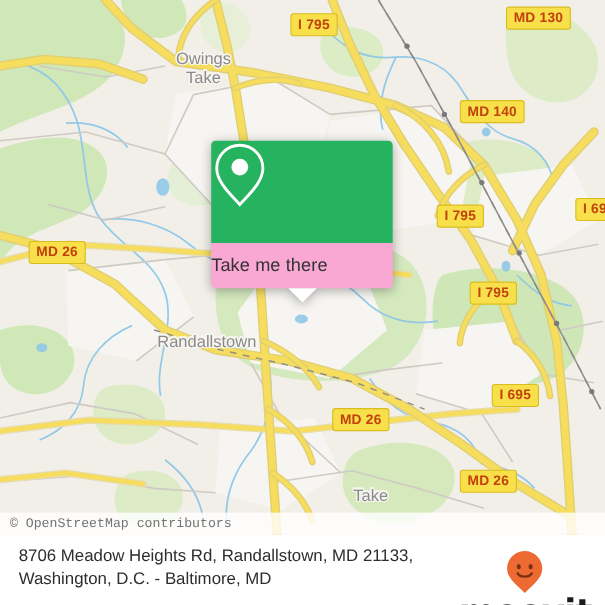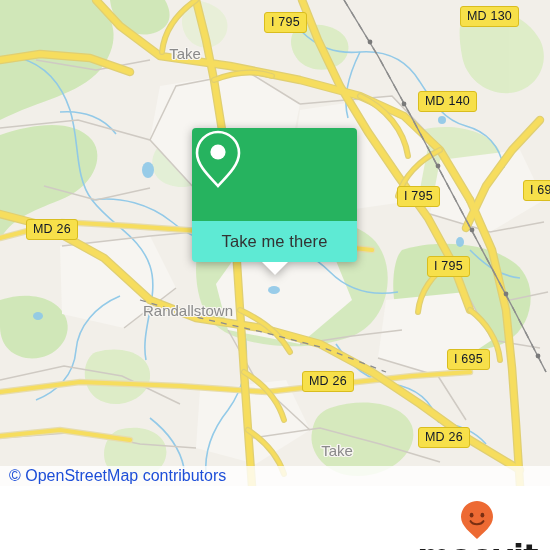--- a/index.html
+++ b/index.html
@@ -27,61 +27,61 @@
     pointer-events:none;
   }
   .place.two-line{line-height:17px;}
 
   
   .shield{
     position:absolute;
     background:#f7e04a;
     border:1.6px solid #d9bd1f;
     border-radius:3px;
-    color:#0f172a;
+    color:#c2410c;
     font-size:12.5px;
-    font-weight:normal;
+    font-weight:bold;
     line-height:12px;
     padding:3px 6px 4px 6px;
     white-space:nowrap;
     letter-spacing:.2px;
   }
 
   
   .card{
     position:absolute;left:192px;top:128px;width:165px;
     filter:drop-shadow(0 2px 5px rgba(0,0,0,.32));
   }
   .card-top{
     background:#26b35f;height:93px;border-radius:4px 4px 0 0;
     display:flex;align-items:center;justify-content:center;
   }
   .card-bottom{
-    background:#5eead4;height:41px;border-radius:0 0 4px 4px;
-    display:flex;align-items:center;justify-content:center;
+    background:#f9a8d4;height:41px;border-radius:0 0 4px 4px;
+    display:flex;align-items:center;
   }
   .card-label{
     color:#333333;font-size:16.5px;letter-spacing:.1px;white-space:nowrap;
   }
   .card-tip{
     position:absolute;left:50%;margin-left:-13px;top:134px;
     width:0;height:0;
     border-left:13px solid transparent;
     border-right:13px solid transparent;
     border-top:13px solid #ffffff;
   }
 
   
   .attrib{
     position:absolute;left:0;top:466px;width:550px;height:20px;
     background:rgba(255,255,255,.80);
     display:flex;align-items:center;
   }
   .attrib span{
-    color:#1d4ed8;font-size:16px;padding-left:9px;white-space:nowrap;
+    color:#737373;font-size:12px;padding-left:9px;white-space:nowrap;font-family:Liberation Mono, monospace;
   }
 
   
   .footer{
     position:absolute;left:0;top:486px;width:550px;height:64px;
     background:#ffffff;
   }
   .footer-address{
     position:absolute;left:17px;top:9px;width:400px;
     color:#2d2d2d;font-size:15.3px;line-height:21px;
@@ -245,20 +245,21 @@
         <circle cx="472" cy="230" r="2.4"></circle>
         <circle cx="506" cy="294" r="2.4"></circle>
         <circle cx="538" cy="356" r="2.4"></circle>
       </g>
       <g stroke="#8d8d8d" fill="none" stroke-width="1.3" stroke-dasharray="6 6">
         <path d="M140,300 L200,318 L262,332 L324,348 L386,372"></path>
       </g>
     </svg>
 
     <div class="place two-line" style="left:145px;top:45px;width:80px;">
+      <div>Owings</div>
       <div>Take</div>
     </div>
 
     <div class="place" style="left:138px;top:303px;width:100px;">
       <span>Randallstown</span>
     </div>
 
     <div class="place two-line" style="left:297px;top:442px;width:80px;">
       <div>Take</div>
     </div>
@@ -295,20 +296,24 @@
       </div>
       <div class="card-tip"></div>
     </div>
 
     <div class="attrib">
       <span>© OpenStreetMap contributors</span>
     </div>
   </div>
 
   <div class="footer">
+    <div class="footer-address">
+      <div>8706 Meadow Heights Rd, Randallstown, MD 21133,</div>
+      <div>Washington, D.C. - Baltimore, MD</div>
+    </div>
 
     <div class="footer-logo">
       <svg width="34" height="40" viewBox="0 0 34 40">
         <path d="M17 1 C8.2 1 1 8.2 1 17 C1 26 11 33 17 39 C23 33 33 26 33 17 C33 8.2 25.8 1 17 1 Z" fill="#ed6a33"></path>
         <ellipse cx="11.6" cy="15.2" rx="1.9" ry="2.4" fill="#7a2f12"></ellipse>
         <ellipse cx="22.4" cy="15.2" rx="1.9" ry="2.4" fill="#7a2f12"></ellipse>
         <path d="M10.6 21.2 C13 25.2 21 25.2 23.4 21.2" fill="none" stroke="#7a2f12" stroke-width="2.1" stroke-linecap="round"></path>
       </svg>
       <span class="moovit-word">moovit</span>
     </div>

